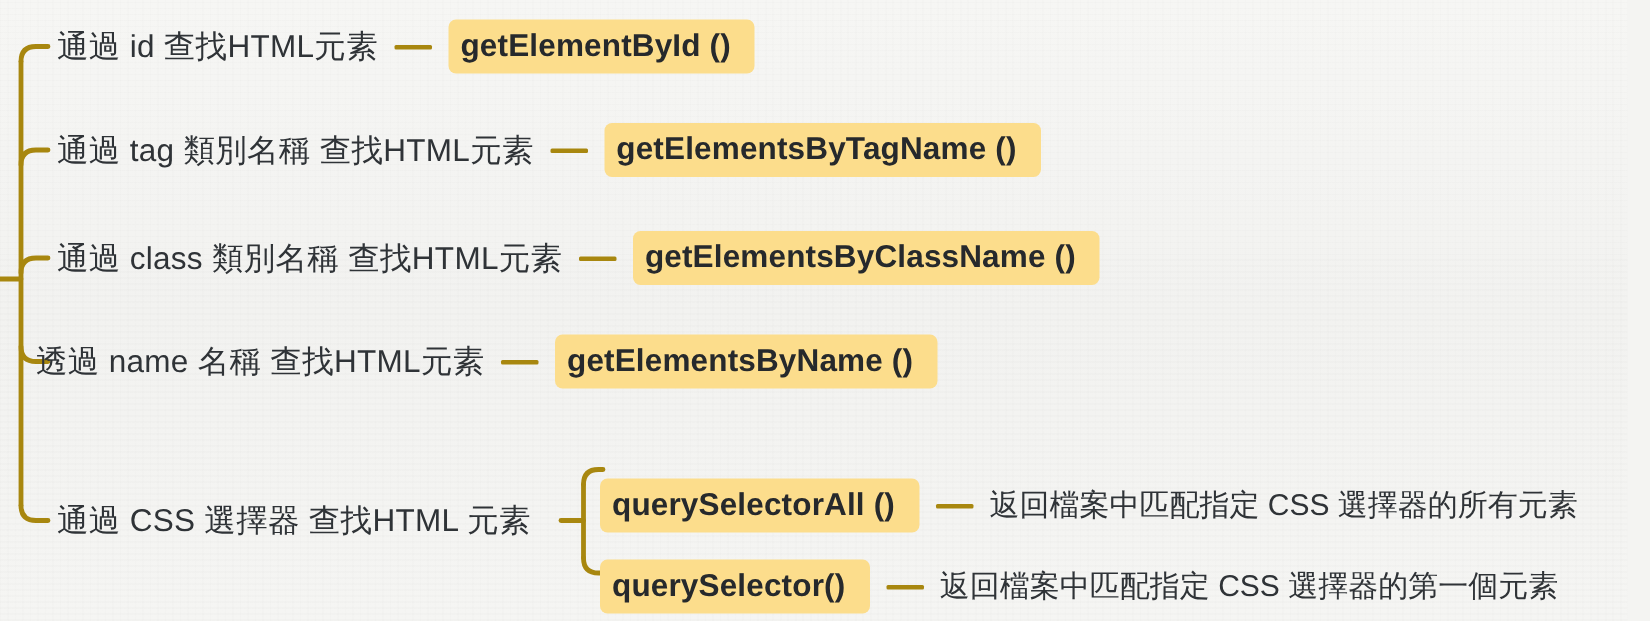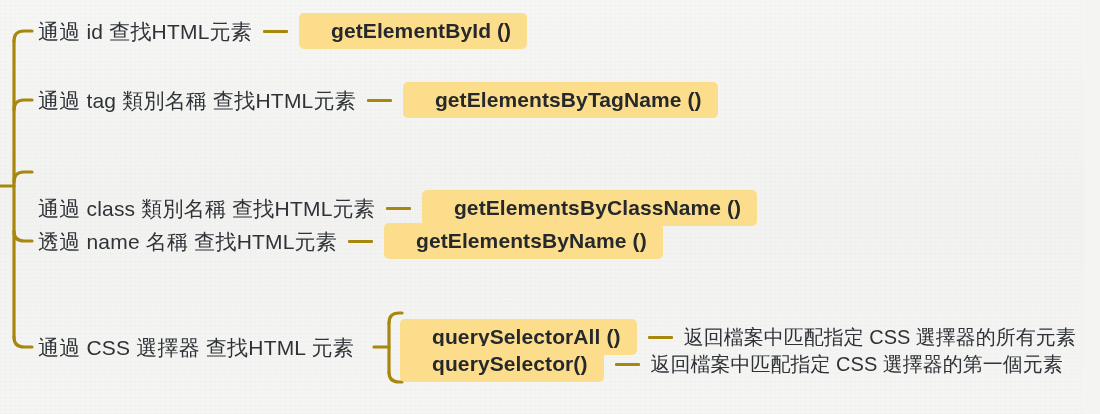--- a/index.html
+++ b/index.html
@@ -51,21 +51,21 @@
     margin: 0 11px;
     flex: none;
     border-radius: 1px;
   }
   .badge {
     background: #fcdd8c;
     color: #26292c;
     font-size: 21px;
     font-weight: 700;
     border-radius: 5px;
-    padding: 7px 16px 8px 32px;
+    padding: 7px 16px 8px 8px;
     line-height: 1;
     letter-spacing: 0.1px;
   }
   .desc {
     font-size: 20px;
     color: #2f3337;
     line-height: 1;
   }
 </style>
 </head>
@@ -102,41 +102,41 @@
     <span class="connector"></span>
     <span class="badge">getElementById ()</span>
   </div>
 
   <div class="node" style="left:38px; top:80px;">
     <span class="node-label">通過 tag 類別名稱 查找HTML元素</span>
     <span class="connector"></span>
     <span class="badge">getElementsByTagName ()</span>
   </div>
 
-  <div class="node" style="left:38px; top:152px;margin-top:36px;">
+  <div class="node" style="left:38px; top:152px;">
     <span class="node-label">通過 class 類別名稱 查找HTML元素</span>
     <span class="connector"></span>
     <span class="badge">getElementsByClassName ()</span>
   </div>
 
-  <div class="node" style="left:38px; top:221px;">
+  <div class="node" style="left:24px; top:221px;">
     <span class="node-label">透過 name 名稱 查找HTML元素</span>
     <span class="connector"></span>
     <span class="badge">getElementsByName ()</span>
   </div>
 
   <div class="node" style="left:38px; top:327px;">
     <span class="node-label">通過 CSS 選擇器 查找HTML 元素</span>
   </div>
 
   <div class="node" style="left:400px; top:293px;margin-top:24px;">
     <span class="badge">querySelectorAll ()</span>
     <span class="connector"></span>
     <span class="desc">返回檔案中匹配指定 CSS 選擇器的所有元素</span>
   </div>
 
-  <div class="node" style="left:400px; top:344px;">
+  <div class="node" style="left:400px; top:371px;">
     <span class="badge">querySelector()</span>
     <span class="connector"></span>
     <span class="desc">返回檔案中匹配指定 CSS 選擇器的第一個元素</span>
   </div>
 
 </div>
 
 </body></html>

